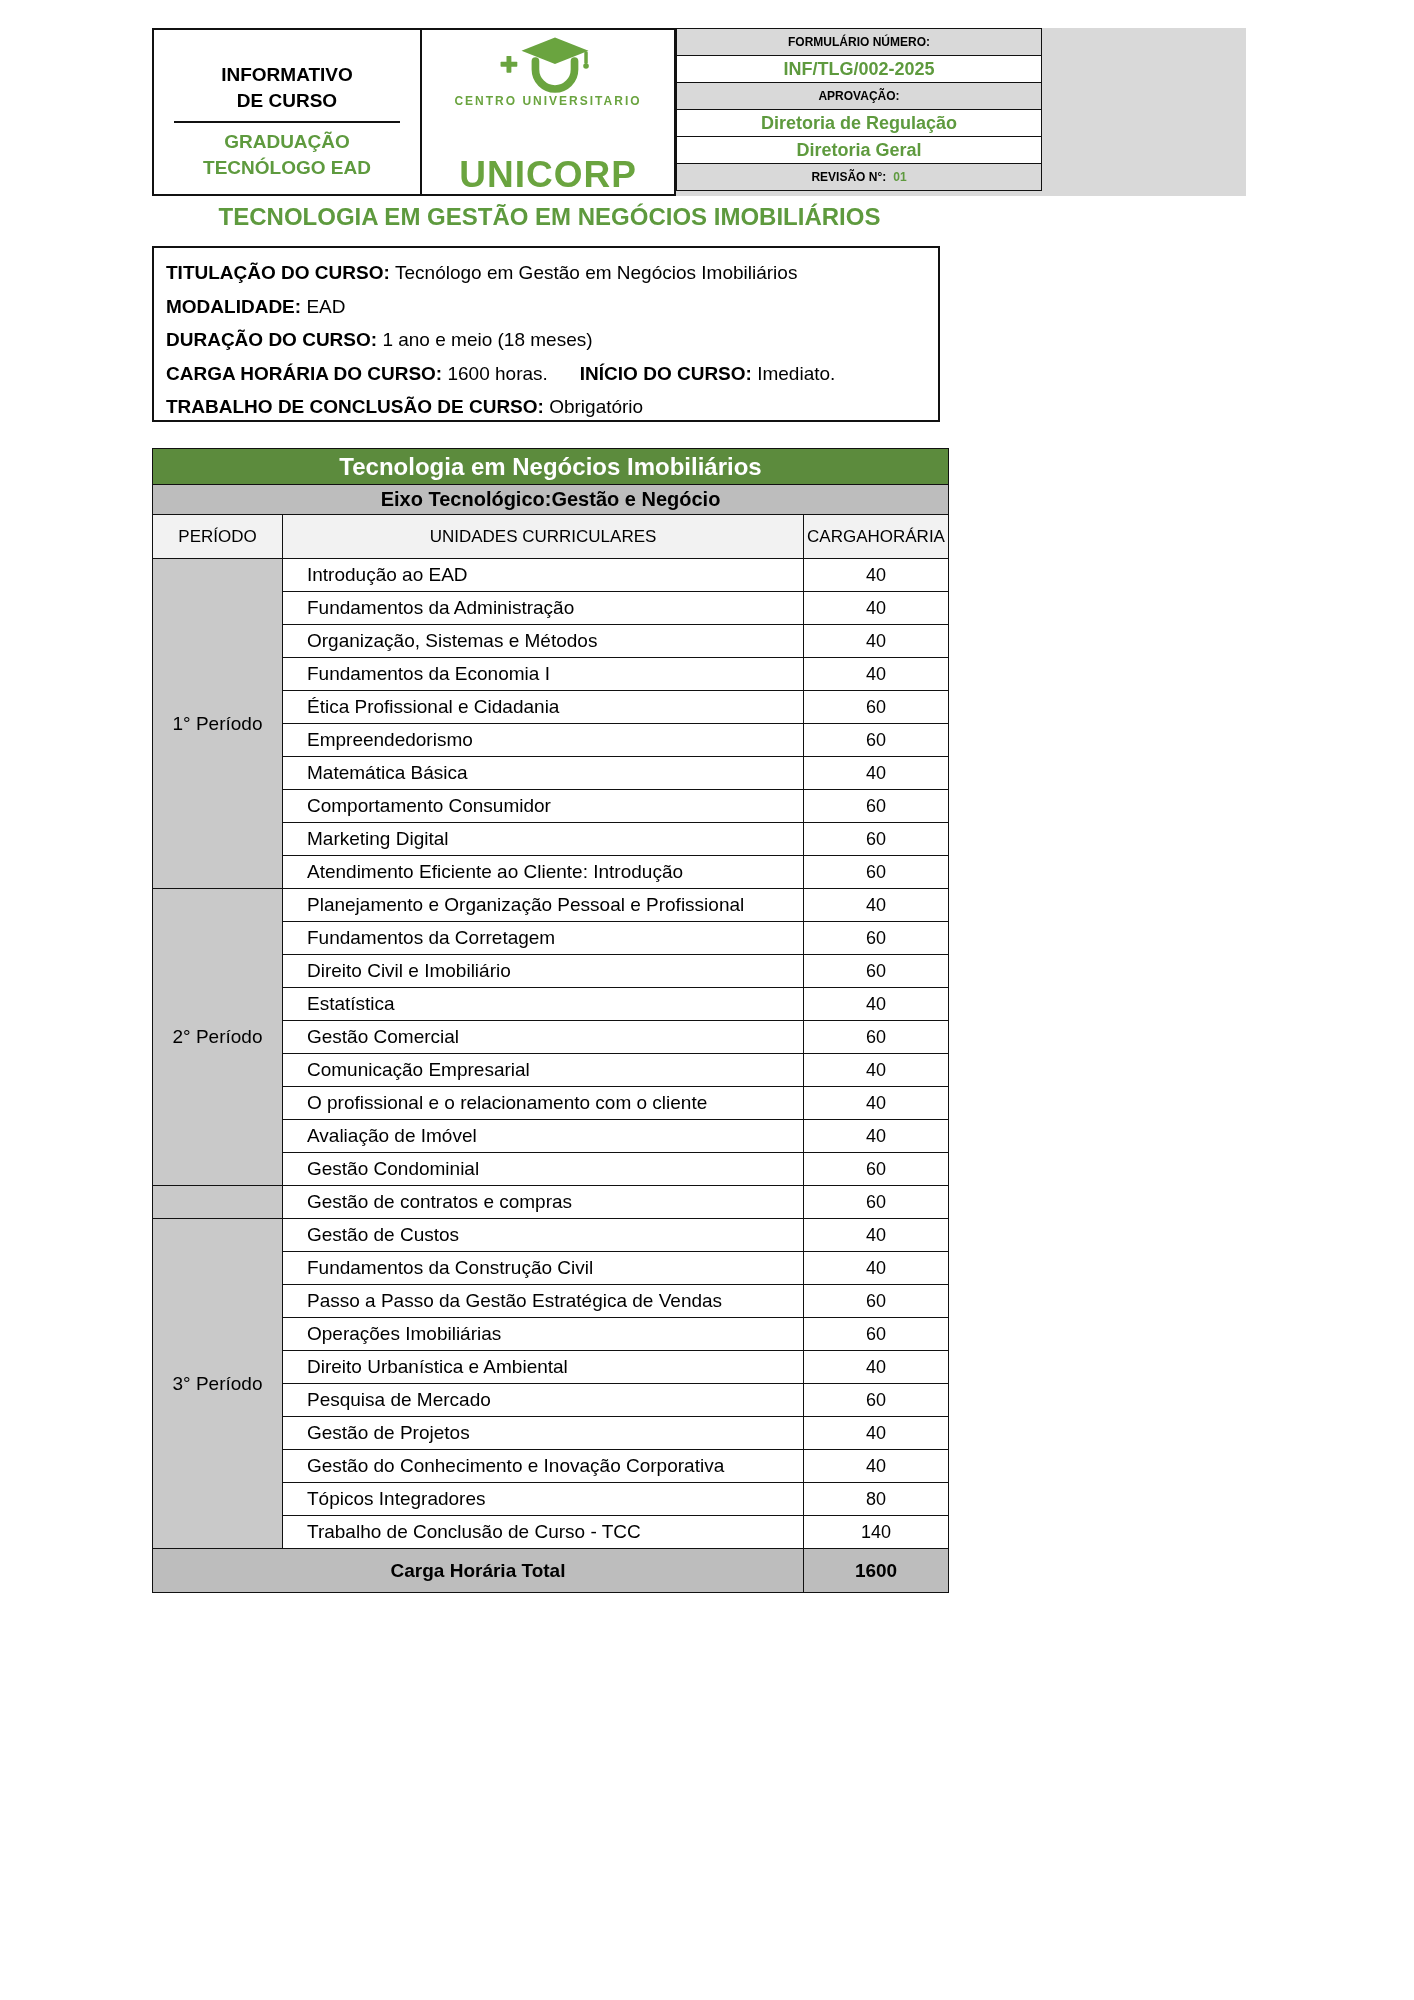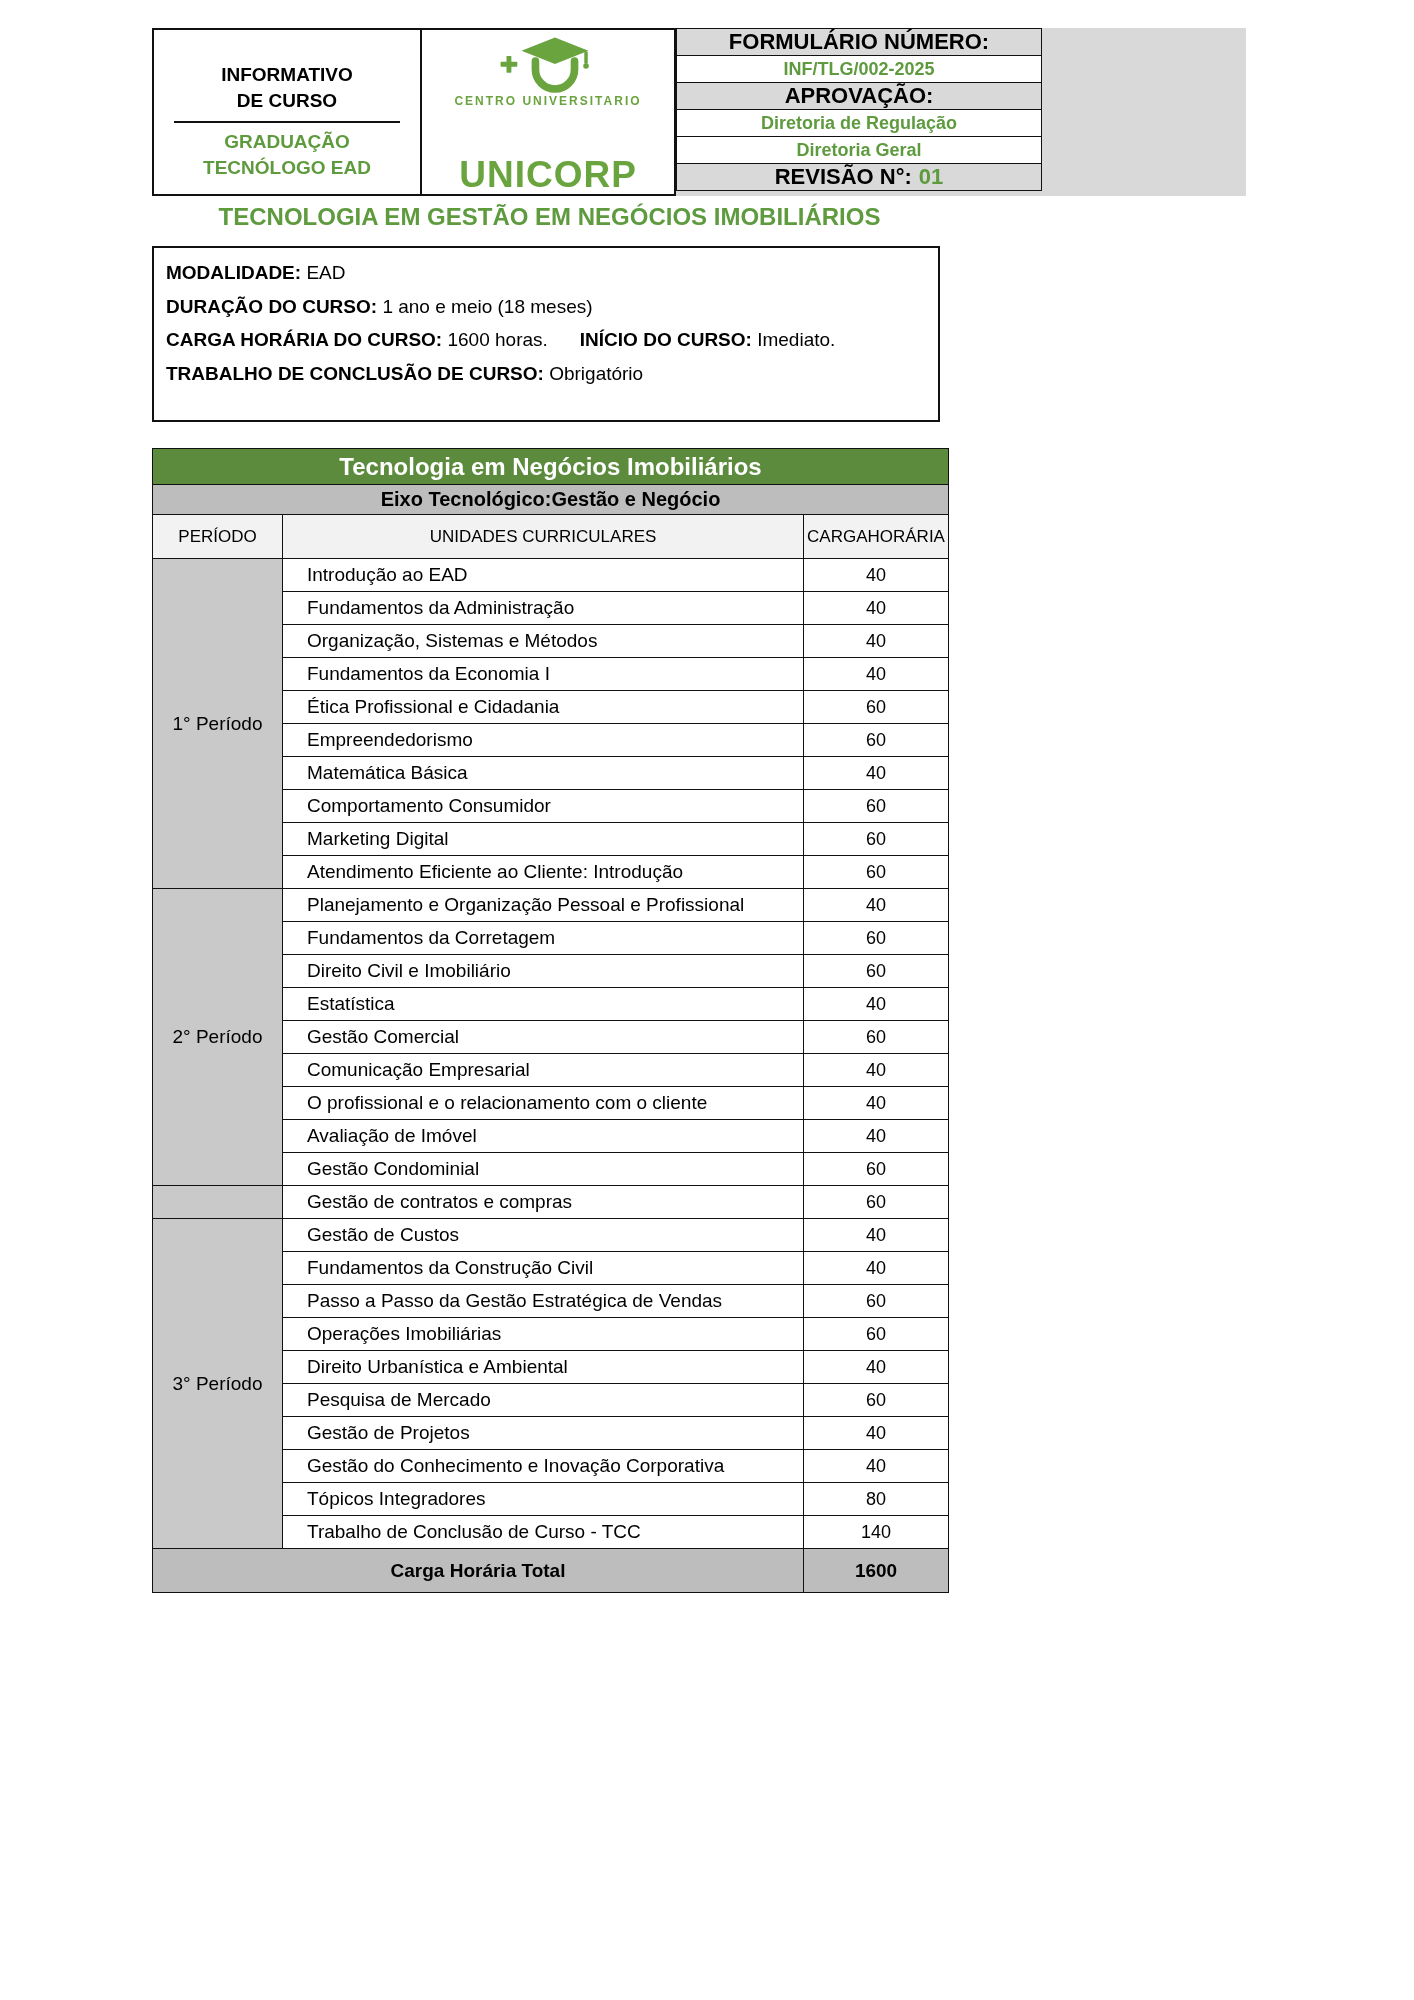--- a/index.html
+++ b/index.html
@@ -26,21 +26,21 @@
     width:252px; display:flex; flex-direction:column; align-items:center;
     justify-content:flex-start; padding-top:6px;
   }
   .logo-inst { color:#6aa43f; font-size:12px; letter-spacing:2px; font-weight:bold; margin-top:-2px; }
   .logo-brand { color:#6aa43f; font-size:37px; font-weight:bold; letter-spacing:1px; line-height:38px;margin-top:48px; }
 
   .form-panel { width:570px; height:168px; background:#d9d9d9; }
   .form-row {
     width:366px; height:28px; margin-top:-1px; border:1px solid #111;
     display:flex; align-items:center; justify-content:center;
-    font-weight:bold; font-size:22px;
+    font-weight:bold; font-size:12px;
   }
   .form-row:first-child { margin-top:0; }
   .form-row.gray  { background:#d9d9d9; }
   .form-row.white { background:#ffffff; font-size:18px; }
   .form-row .gap { margin-left:7px; }
 
   
   .page-title {
     position:absolute; left:152px; top:203px; width:795px;
     text-align:center; color:#5e9a3e; font-size:24px; font-weight:bold;
@@ -115,20 +115,21 @@
     <div class="form-row gray">
       <span>REVISÃO N°:</span>
       <span class="green-text gap">01</span>
     </div>
   </div>
 </div>
 
 <div class="page-title">TECNOLOGIA EM GESTÃO EM NEGÓCIOS IMOBILIÁRIOS</div>
 
 <div class="info-box">
+    <div class="info-row"><span class="info-label">TITULAÇÃO DO CURSO: </span><span class="info-value">Tecnólogo em Gestão em Negócios Imobiliários</span></div>
     <div class="info-row"><span class="info-label">MODALIDADE: </span><span class="info-value">EAD</span></div>
     <div class="info-row"><span class="info-label">DURAÇÃO DO CURSO: </span><span class="info-value">1 ano e meio (18 meses)</span></div>
     <div class="info-row"><span class="info-label">CARGA HORÁRIA DO CURSO: </span><span class="info-value">1600 horas.</span><span class="info-label seg2">INÍCIO DO CURSO: </span><span class="info-value">Imediato.</span></div>
     <div class="info-row"><span class="info-label">TRABALHO DE CONCLUSÃO DE CURSO: </span><span class="info-value">Obrigatório</span></div>
   </div>
 
 <div class="curriculum">
   <table>
     <colgroup>
       <col class="c-period">

